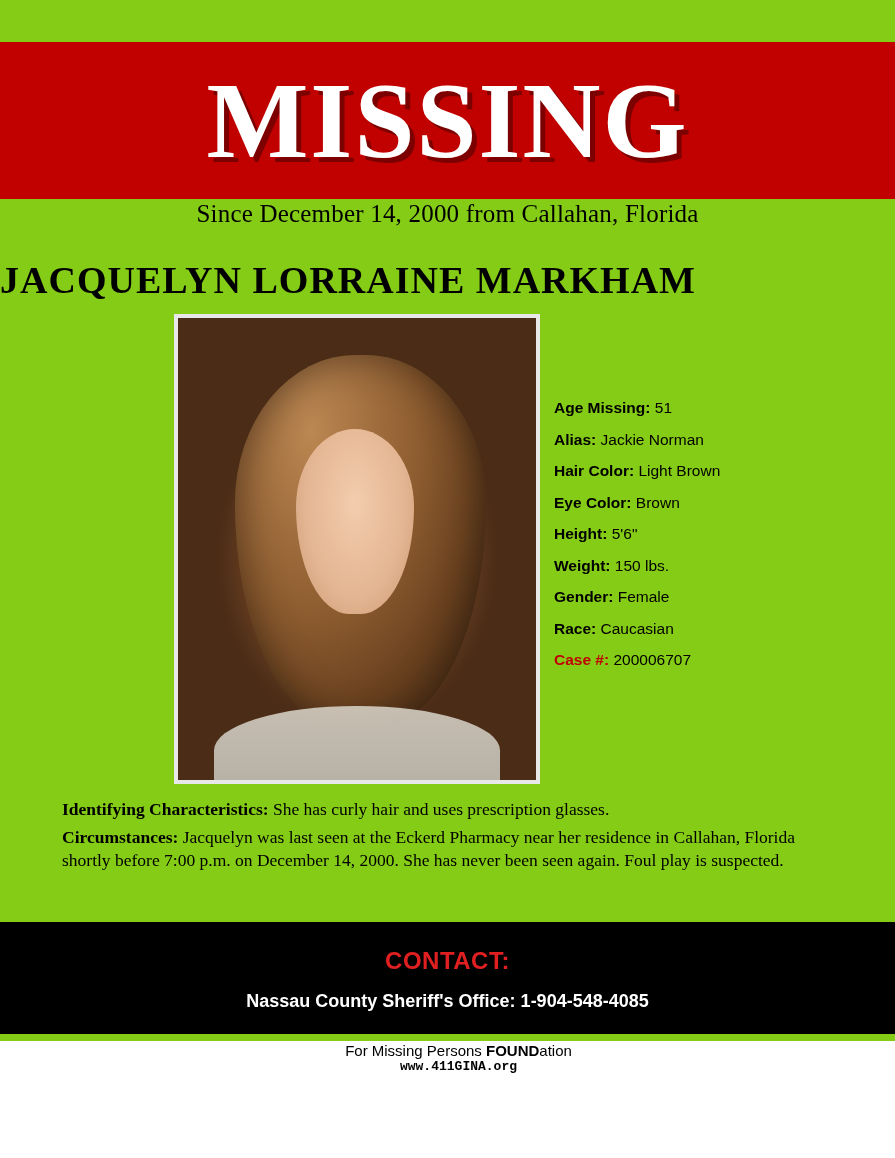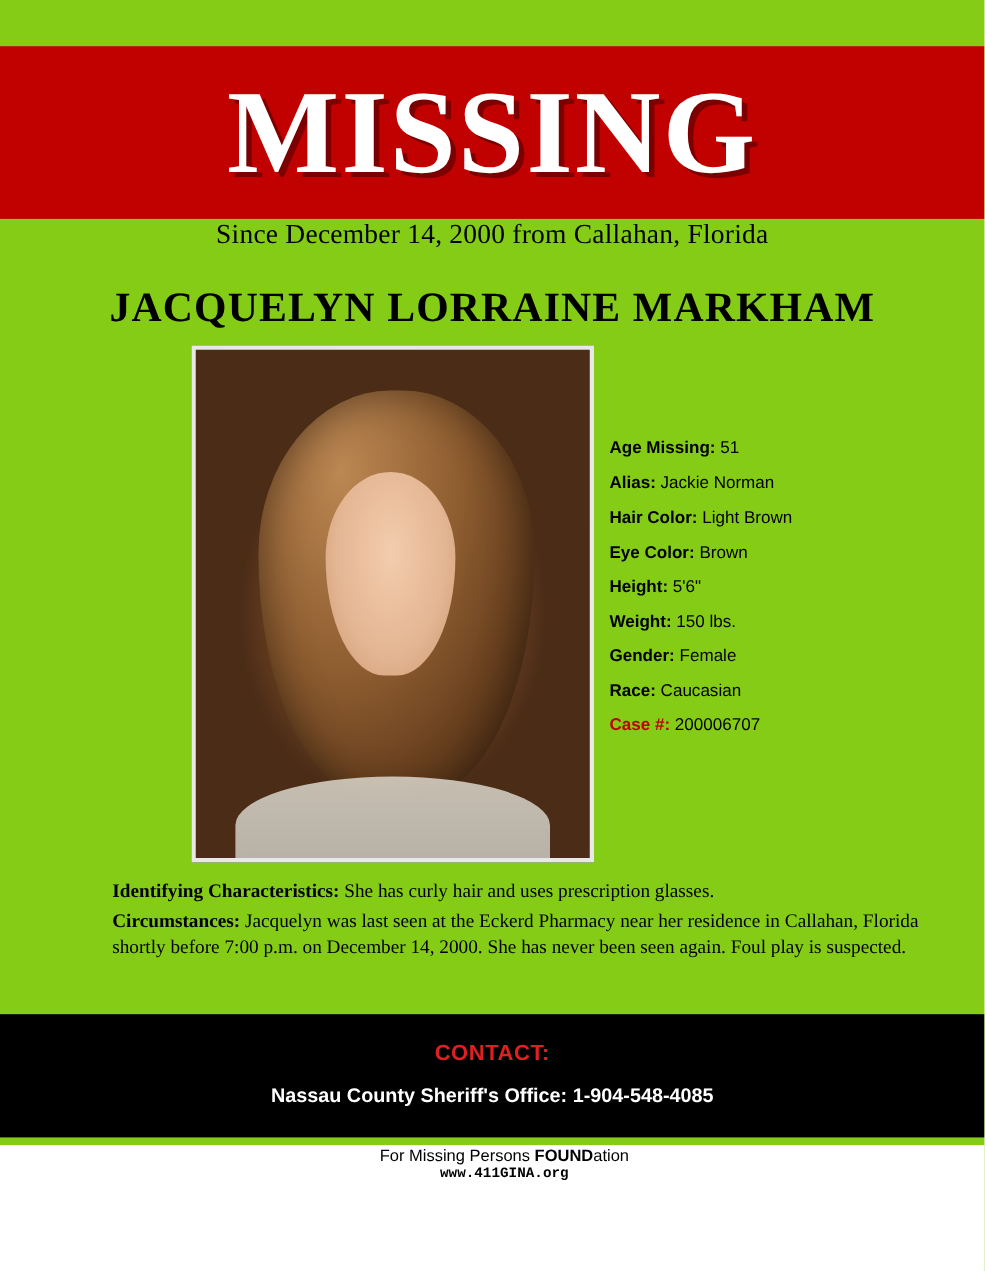--- a/index.html
+++ b/index.html
@@ -57,21 +57,21 @@
     font-weight: normal;
     font-size: 25px;
     letter-spacing: 0.2px;
   }
 
   .person-name {
     position: absolute;
     top: 258px;
     left: 0;
     width: 895px;
-    text-align: center;
+    text-align: left;
     font-family: "Liberation Serif", serif;
     font-weight: bold;
     font-size: 38px;
     letter-spacing: 1px;
     white-space: nowrap;
   }
 
   
   .photo-frame {
     position: absolute;
@@ -150,21 +150,20 @@
 
   
   .narrative {
     position: absolute;
     top: 798px;
     left: 62px;
     width: 778px;
     font-family: "Liberation Serif", serif;
     font-size: 17.5px;
     line-height: 23px;
-    margin-left: 40px;
   }
   .narrative p {
     margin: 0 0 5px 0;
   }
   .narrative .lead {
     font-weight: bold;
   }
 
   
   .contact-bar {
@@ -173,21 +172,21 @@
     left: 0;
     width: 895px;
     height: 112px;
     background: #000000;
     text-align: center;
   }
   .contact-title {
     margin-top: 25px;
     font-family: "Liberation Sans", sans-serif;
     font-weight: bold;
-    font-size: 20px;
+    font-size: 24px;
     color: #e02020;
     letter-spacing: 0.5px;
   }
   .contact-line {
     margin-top: 16px;
     font-family: "Liberation Sans", sans-serif;
     font-weight: bold;
     font-size: 18px;
     color: #ffffff;
   }

